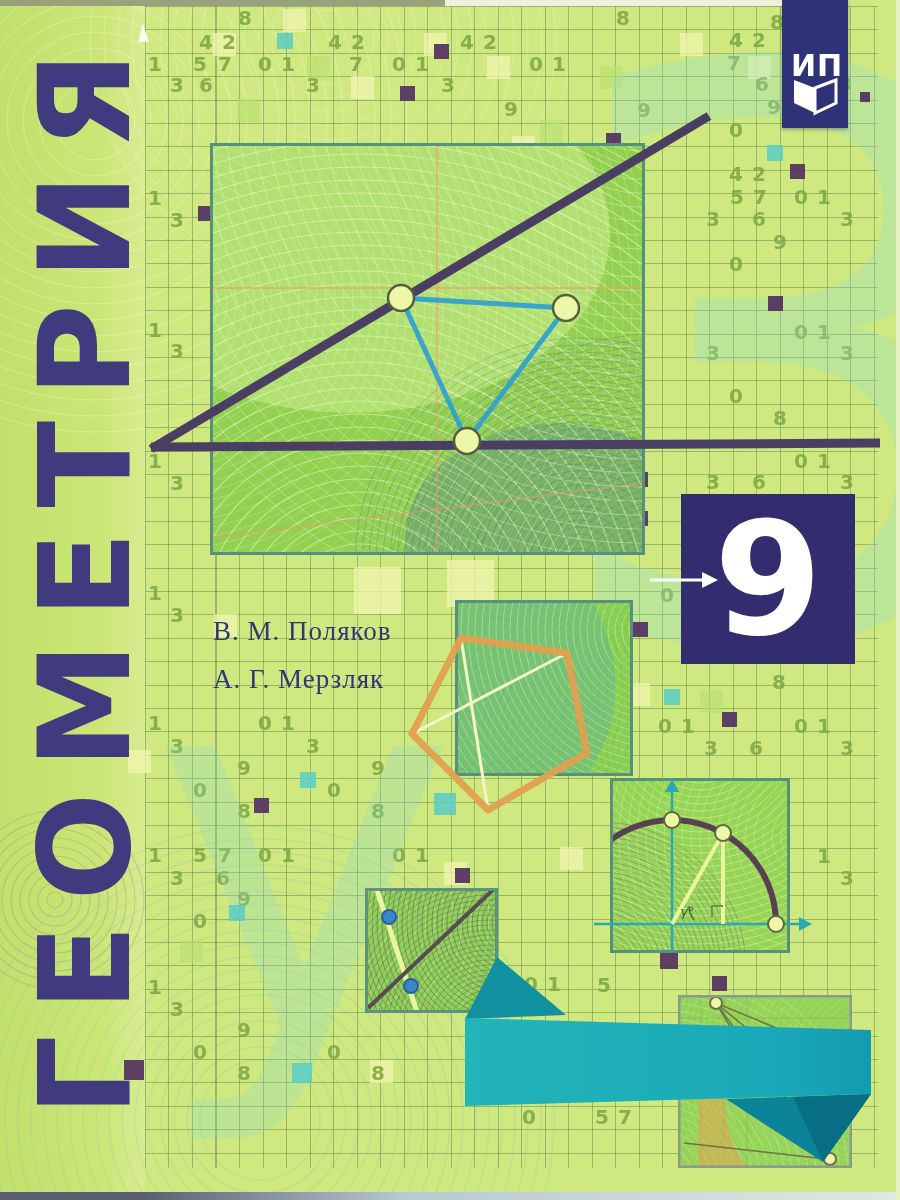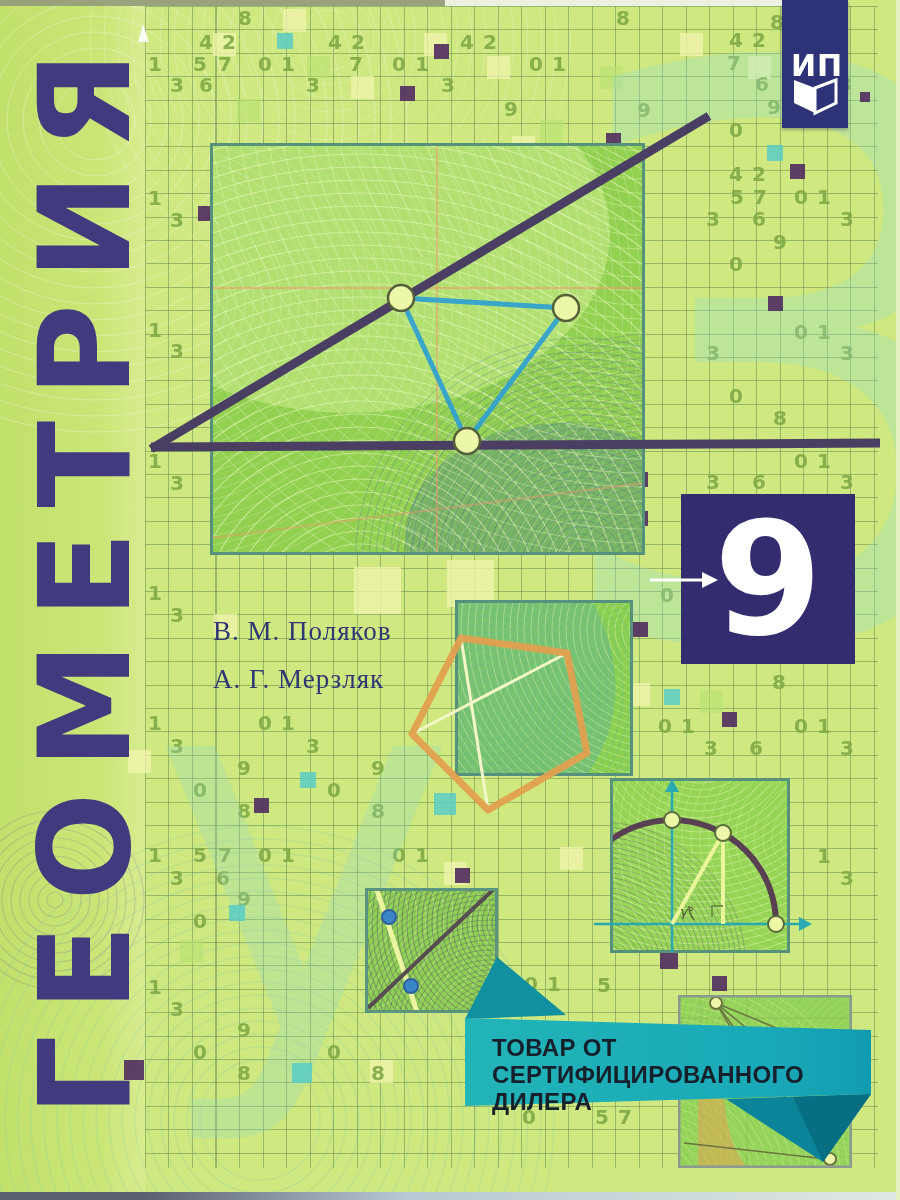--- a/index.html
+++ b/index.html
@@ -966,22 +966,18 @@
         <stop offset="0" stop-color="#23b4b8"></stop>
           <stop offset="0.75" stop-color="#1aa9b8"></stop>
         <stop offset="1" stop-color="#129bb0"></stop>
       </linearGradient>
     </defs>
     <polygon points="497,957 465,1019 566,1015" fill="#11919f"></polygon>
     <polygon points="726,1099 871,1094 823,1162" fill="#0b849a"></polygon>
     <polygon points="793,1097 871,1094 823,1162" fill="#076e84"></polygon>
     <polygon points="465,1018 871,1030 871,1094 465,1106" fill="url(#bandg)"></polygon>
   </svg>
-  <div class="abs" id="ribbon-text">
-    <div>ТОВАР ОТ</div>
-    <div>СЕРТИФИЦИРОВАННОГО ДИЛЕРА</div>
-  </div>
 
   <div class="abs" id="strip-top-l"></div>
   <div class="abs" id="strip-top-r"></div>
   <div class="abs" id="strip-bottom"></div>
   <div class="abs" id="strip-right"></div>
 </div>
 
 </body></html>

